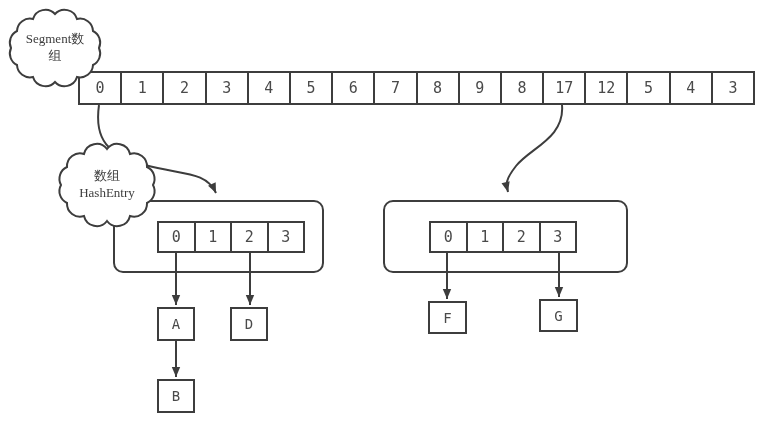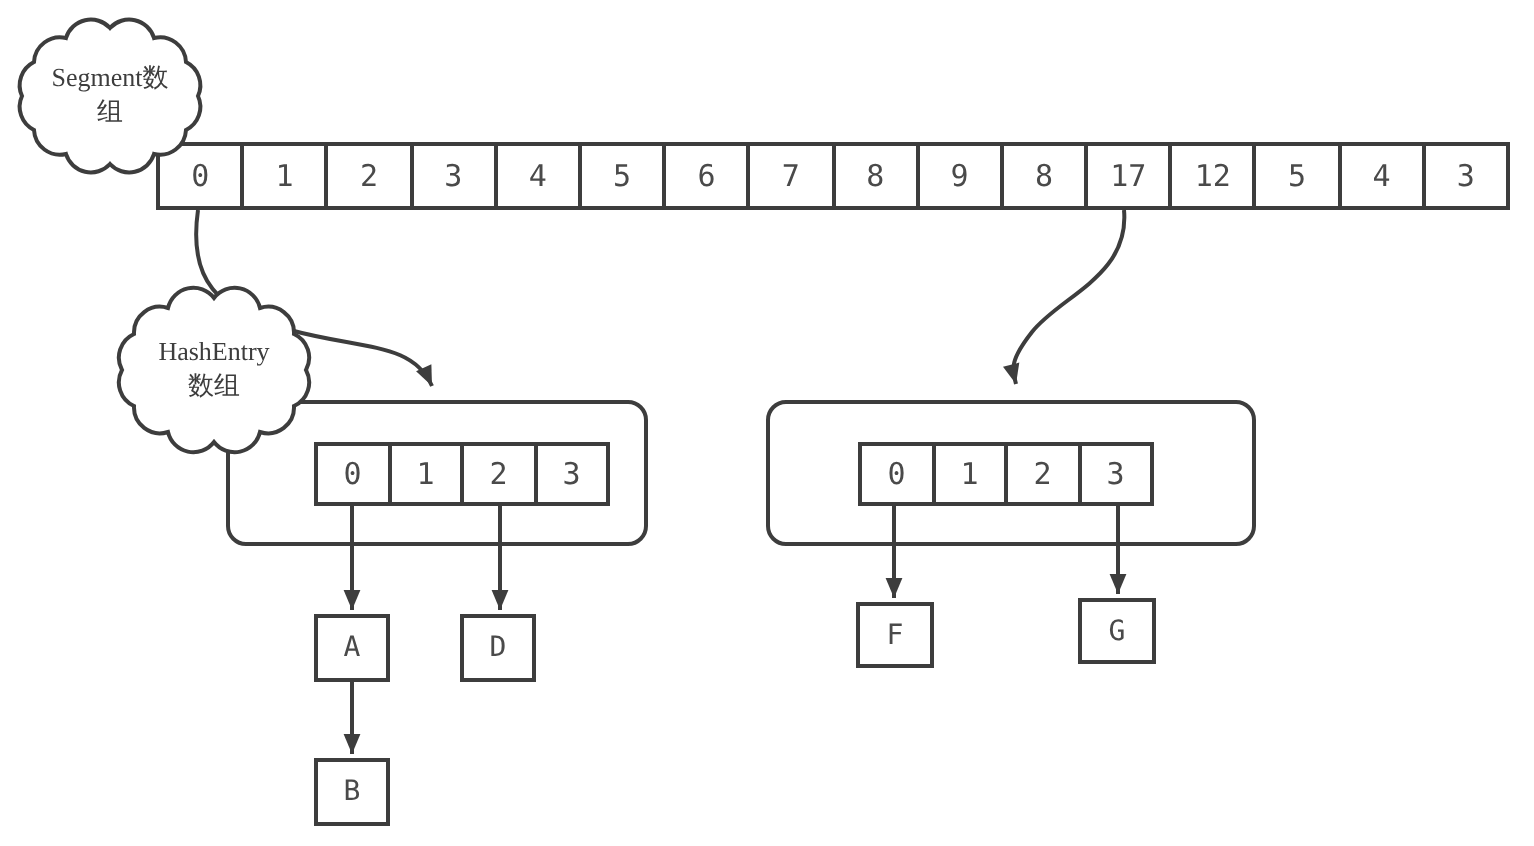--- a/index.html
+++ b/index.html
@@ -126,17 +126,17 @@
              A 13 13 0 0 1 130 154 A 13 13 0 0 1 147 167 A 13 13 0 0 1 153 185
              A 13 13 0 0 1 147 203 A 13 13 0 0 1 130 216 A 13 13 0 0 1 107 221
              A 13 13 0 0 1 84 216 A 13 13 0 0 1 67 203 A 13 13 0 0 1 61 185 Z"></path>
   </svg>
 
   <div class="cloud-label cloud-label-segment">
     <div>Segment数</div>
     <div>组</div>
   </div>
   <div class="cloud-label cloud-label-hashentry">
+    <div>数组</div>
     <div>HashEntry</div>
-    <div>数组</div>
   </div>
 
 </div>
 
 </body></html>

